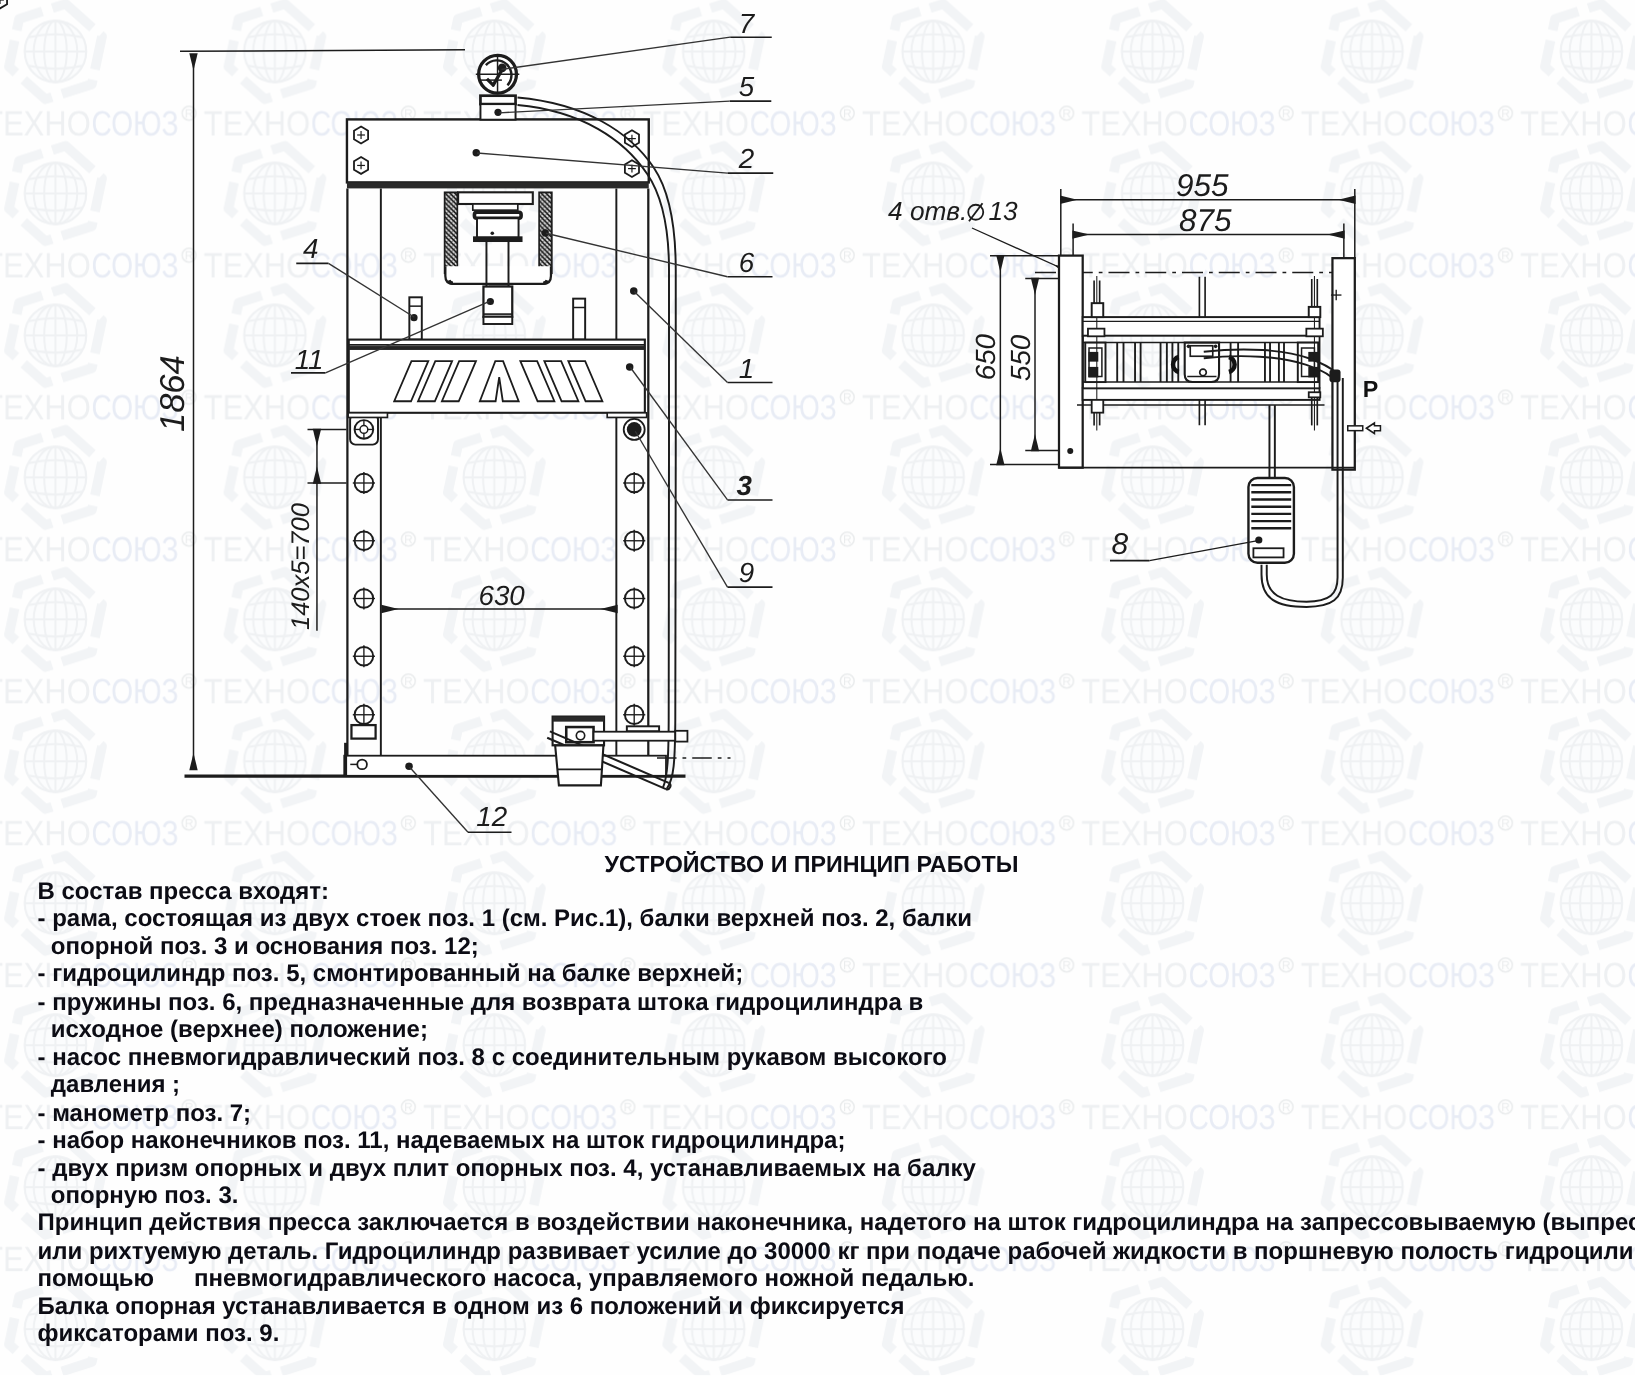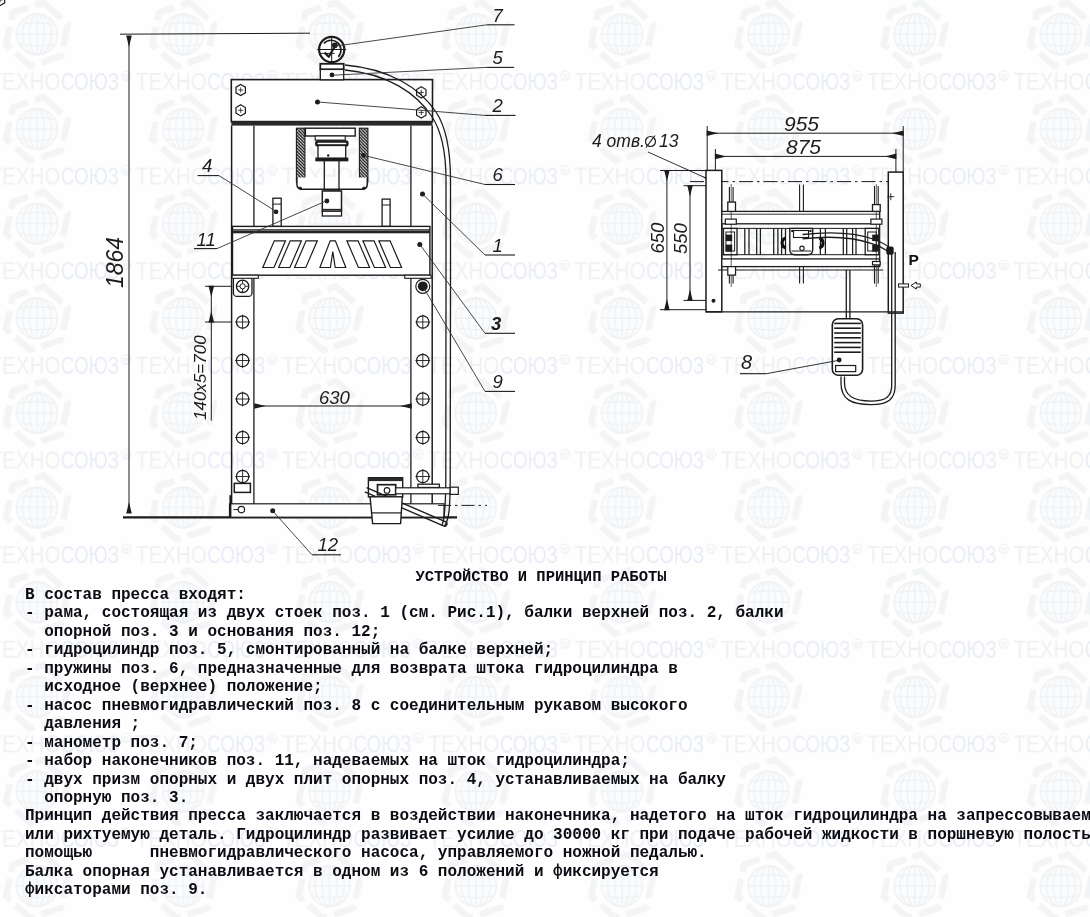--- a/index.html
+++ b/index.html
@@ -1,17 +1,17 @@
 <!DOCTYPE html>
 <html><head><meta charset="utf-8">
 <style>
 html,body{margin:0;padding:0;background:#ffffff;}
 #page{position:relative;width:1090px;height:917px;overflow:hidden;background:#fefefe;}
 #draw{position:absolute;left:0;top:0;}
-.bt{position:absolute;font-family:Liberation Mono, monospace;font-weight:bold;font-size:16px;color:#0c0c14;white-space:nowrap;line-height:18.45px;}
+.bt{position:absolute;font-family:Liberation Sans, sans-serif;font-weight:bold;font-size:16px;color:#0c0c14;white-space:nowrap;line-height:18.45px;}
 </style></head>
 <body>
 <div id="page">
 <svg id="draw" width="1090" height="917">
 <defs>
 <pattern id="wm" width="146.28" height="94.64" patternUnits="userSpaceOnUse" x="-10.5" y="59">
   <g id="globe1" transform="translate(47.5,70)">
     <path d="M0,-32.5 L28.2,-16.3 L28.2,16.3 L0,32.5 L-28.2,16.3 L-28.2,-16.3 Z" fill="none" stroke="#f2f4f6" stroke-width="6.5" stroke-linejoin="round" stroke-dasharray="24,7" transform="rotate(12)"></path>
     <circle r="20.5" fill="#fbfcfd" stroke="#eff1f3" stroke-width="1.4"></circle>
     <ellipse rx="7.5" ry="20.5" fill="none" stroke="#eff1f3" stroke-width="1.3"></ellipse>

